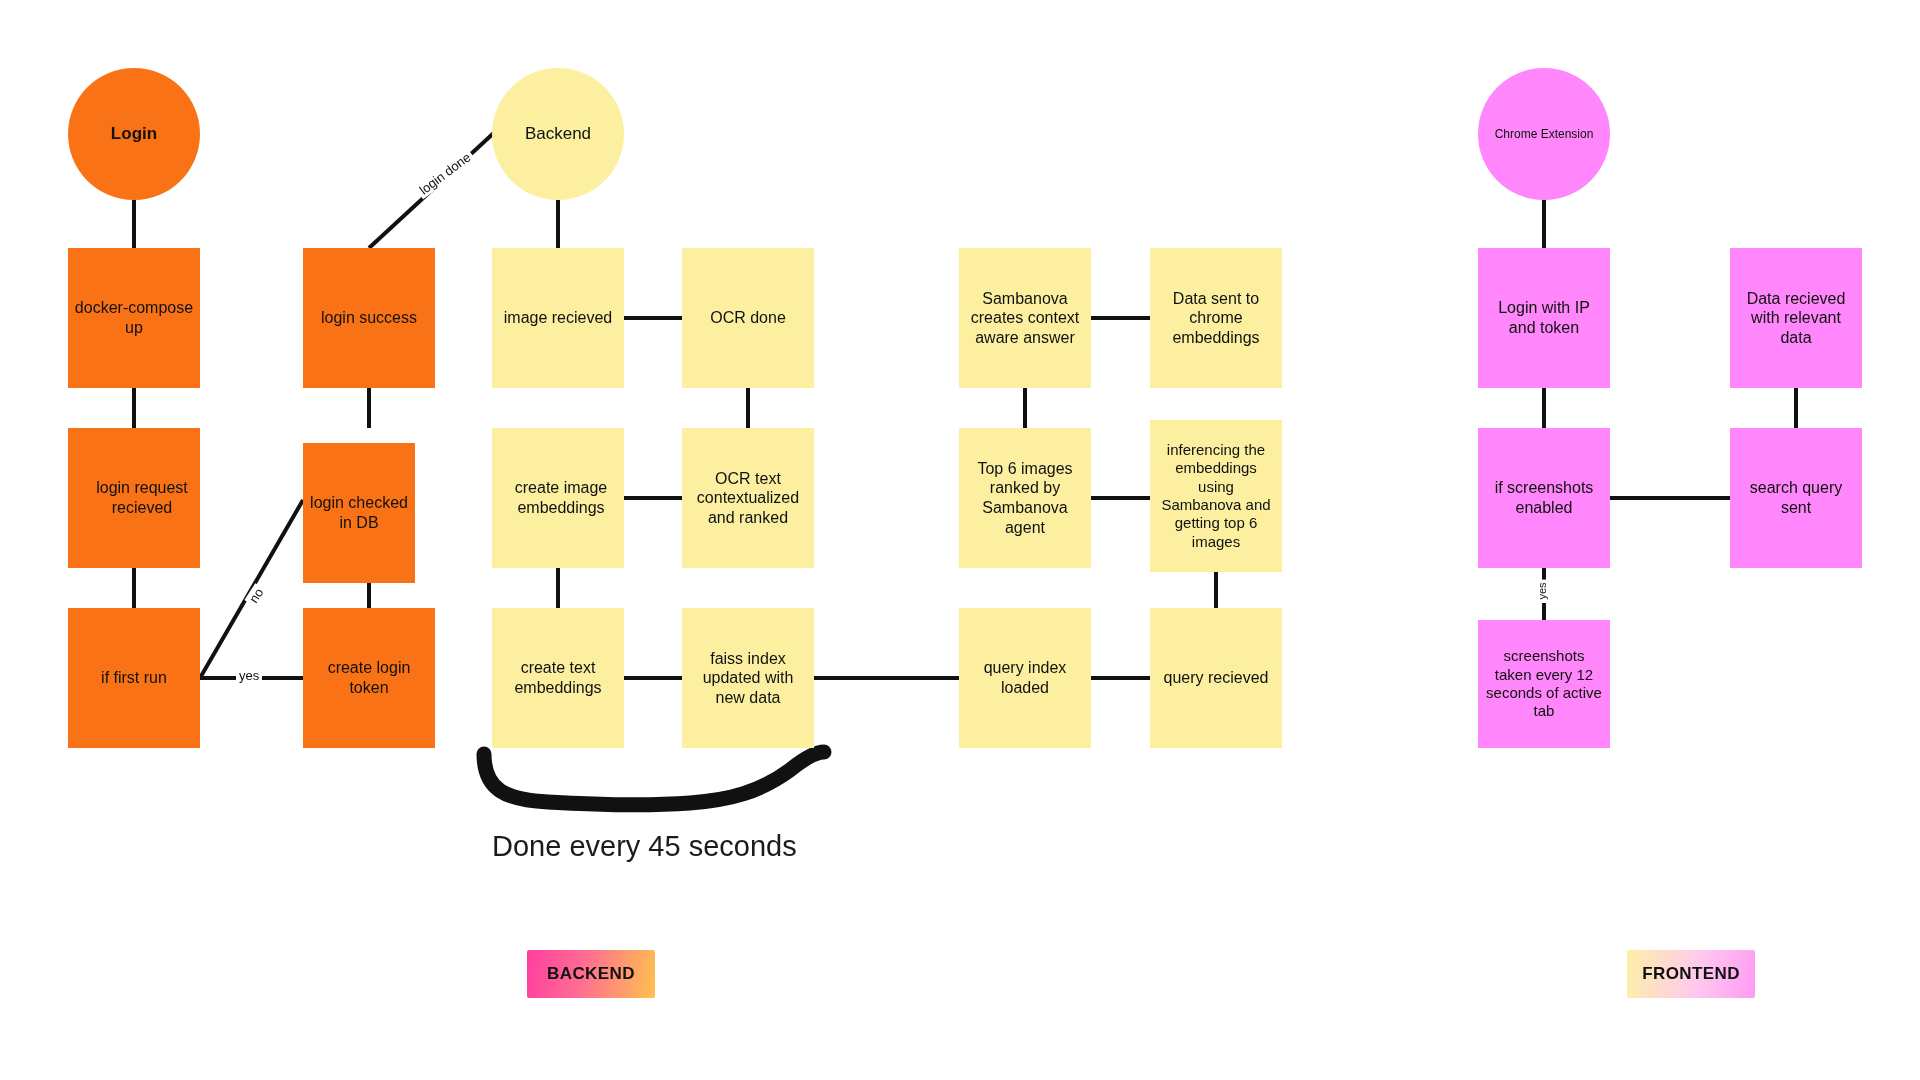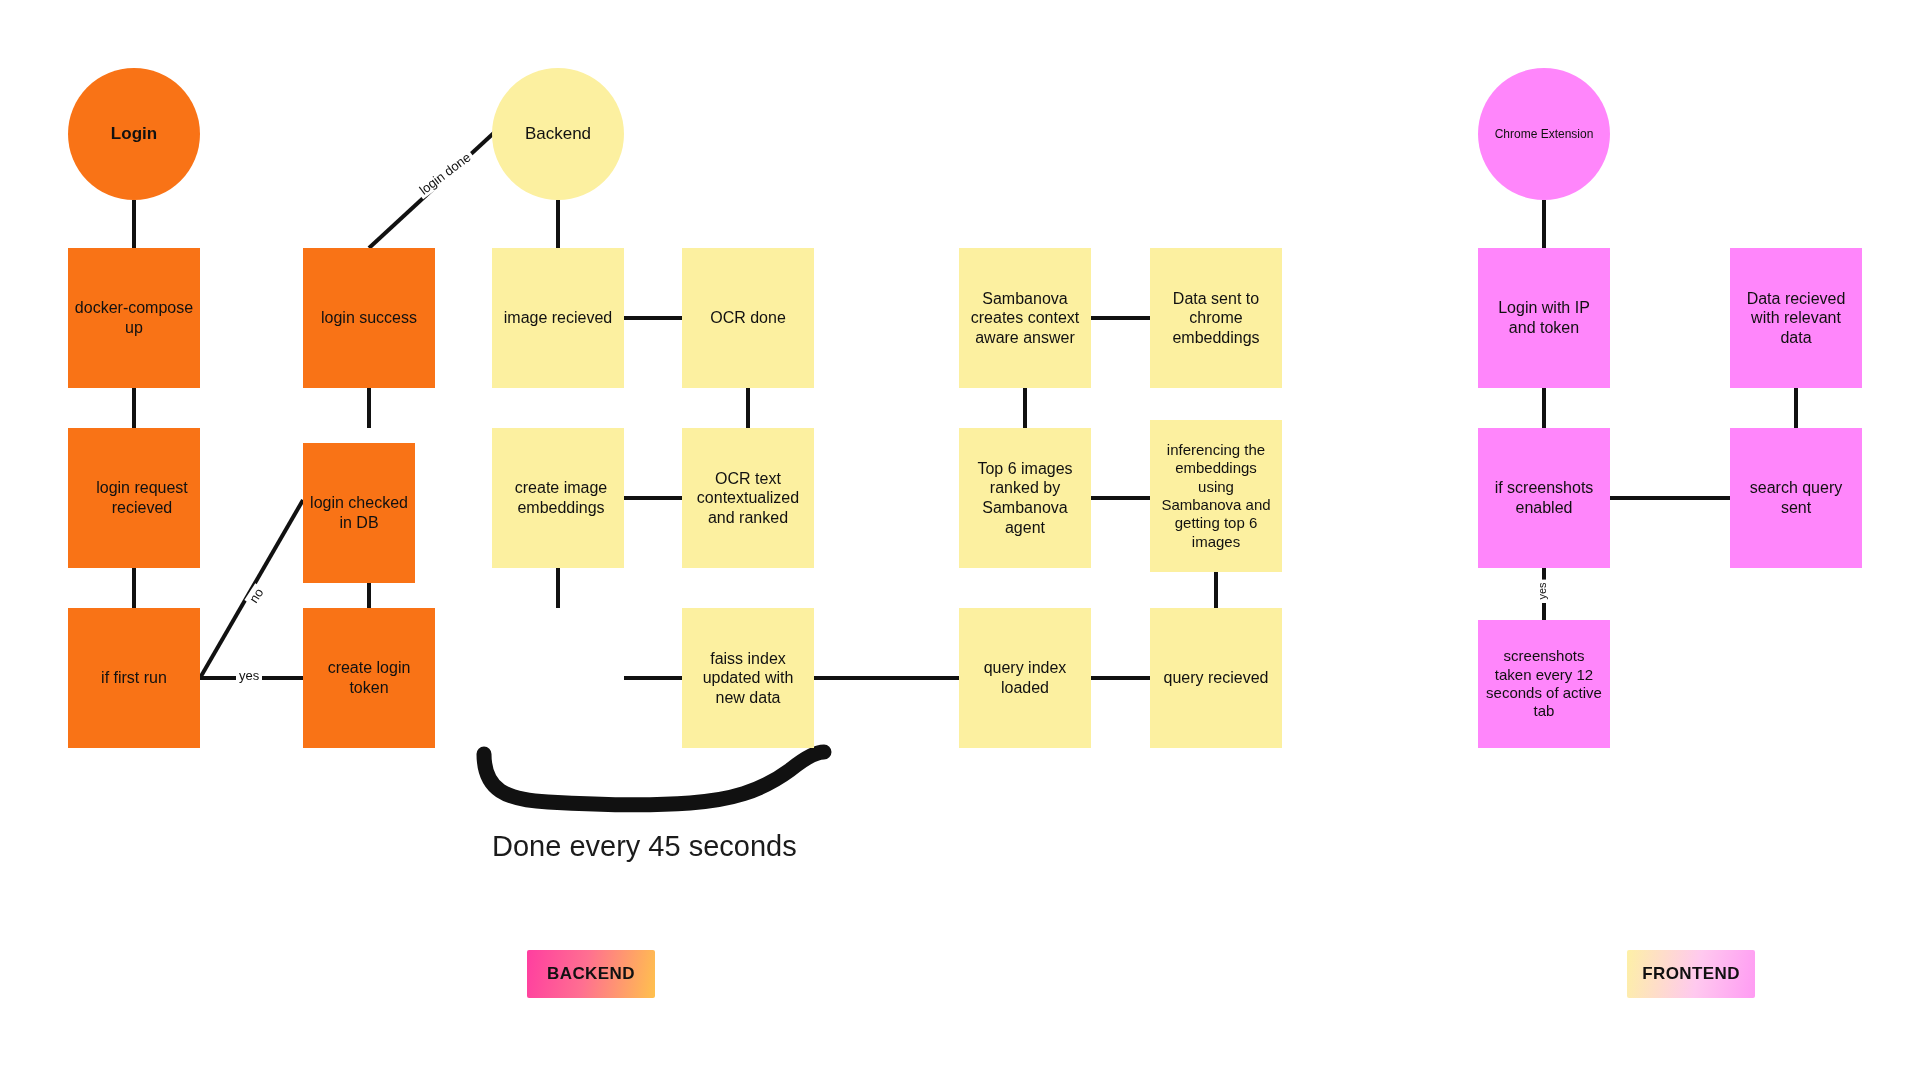--- a/index.html
+++ b/index.html
@@ -119,20 +119,21 @@
   <div class="node rect n-pink" style="left:68px;top:428px;width:132px;height:140px;font-size:16px;padding-left:22px;">login request recieved</div>
   <div class="node rect n-pink" style="left:68px;top:608px;width:132px;height:140px;font-size:16px;">if first run</div>
 
   <div class="node rect n-pink" style="left:303px;top:248px;width:132px;height:140px;font-size:16px;">login success</div>
   <div class="node rect n-pink" style="left:303px;top:428px;width:112px;height:140px;font-size:16px;margin-top:15px;">login checked in DB</div>
   <div class="node rect n-pink" style="left:303px;top:608px;width:132px;height:140px;font-size:16px;">create login token</div>
 
   <div class="node circle n-yellow" style="left:492px;top:68px;width:132px;height:132px;font-size:17px;">Backend</div>
   <div class="node rect n-yellow" style="left:492px;top:248px;width:132px;height:140px;font-size:16px;">image recieved</div>
   <div class="node rect n-yellow" style="left:492px;top:428px;width:132px;height:140px;font-size:16px;padding-left:12px;">create image embeddings</div>
+  <div class="node rect n-yellow" style="left:492px;top:608px;width:132px;height:140px;font-size:16px;">create text embeddings</div>
 
   <div class="node rect n-yellow" style="left:682px;top:248px;width:132px;height:140px;font-size:16px;">OCR done</div>
   <div class="node rect n-yellow" style="left:682px;top:428px;width:132px;height:140px;font-size:16px;">OCR text contextualized and ranked</div>
   <div class="node rect n-yellow" style="left:682px;top:608px;width:132px;height:140px;font-size:16px;">faiss index updated with new data</div>
 
   <div class="node rect n-yellow" style="left:959px;top:248px;width:132px;height:140px;font-size:16px;">Sambanova creates context aware answer</div>
   <div class="node rect n-yellow" style="left:959px;top:428px;width:132px;height:140px;font-size:16px;">Top 6 images ranked by Sambanova agent</div>
   <div class="node rect n-yellow" style="left:959px;top:608px;width:132px;height:140px;font-size:16px;">query index loaded</div>
 
   <div class="node rect n-yellow" style="left:1150px;top:248px;width:132px;height:140px;font-size:16px;">Data sent to chrome embeddings</div>

